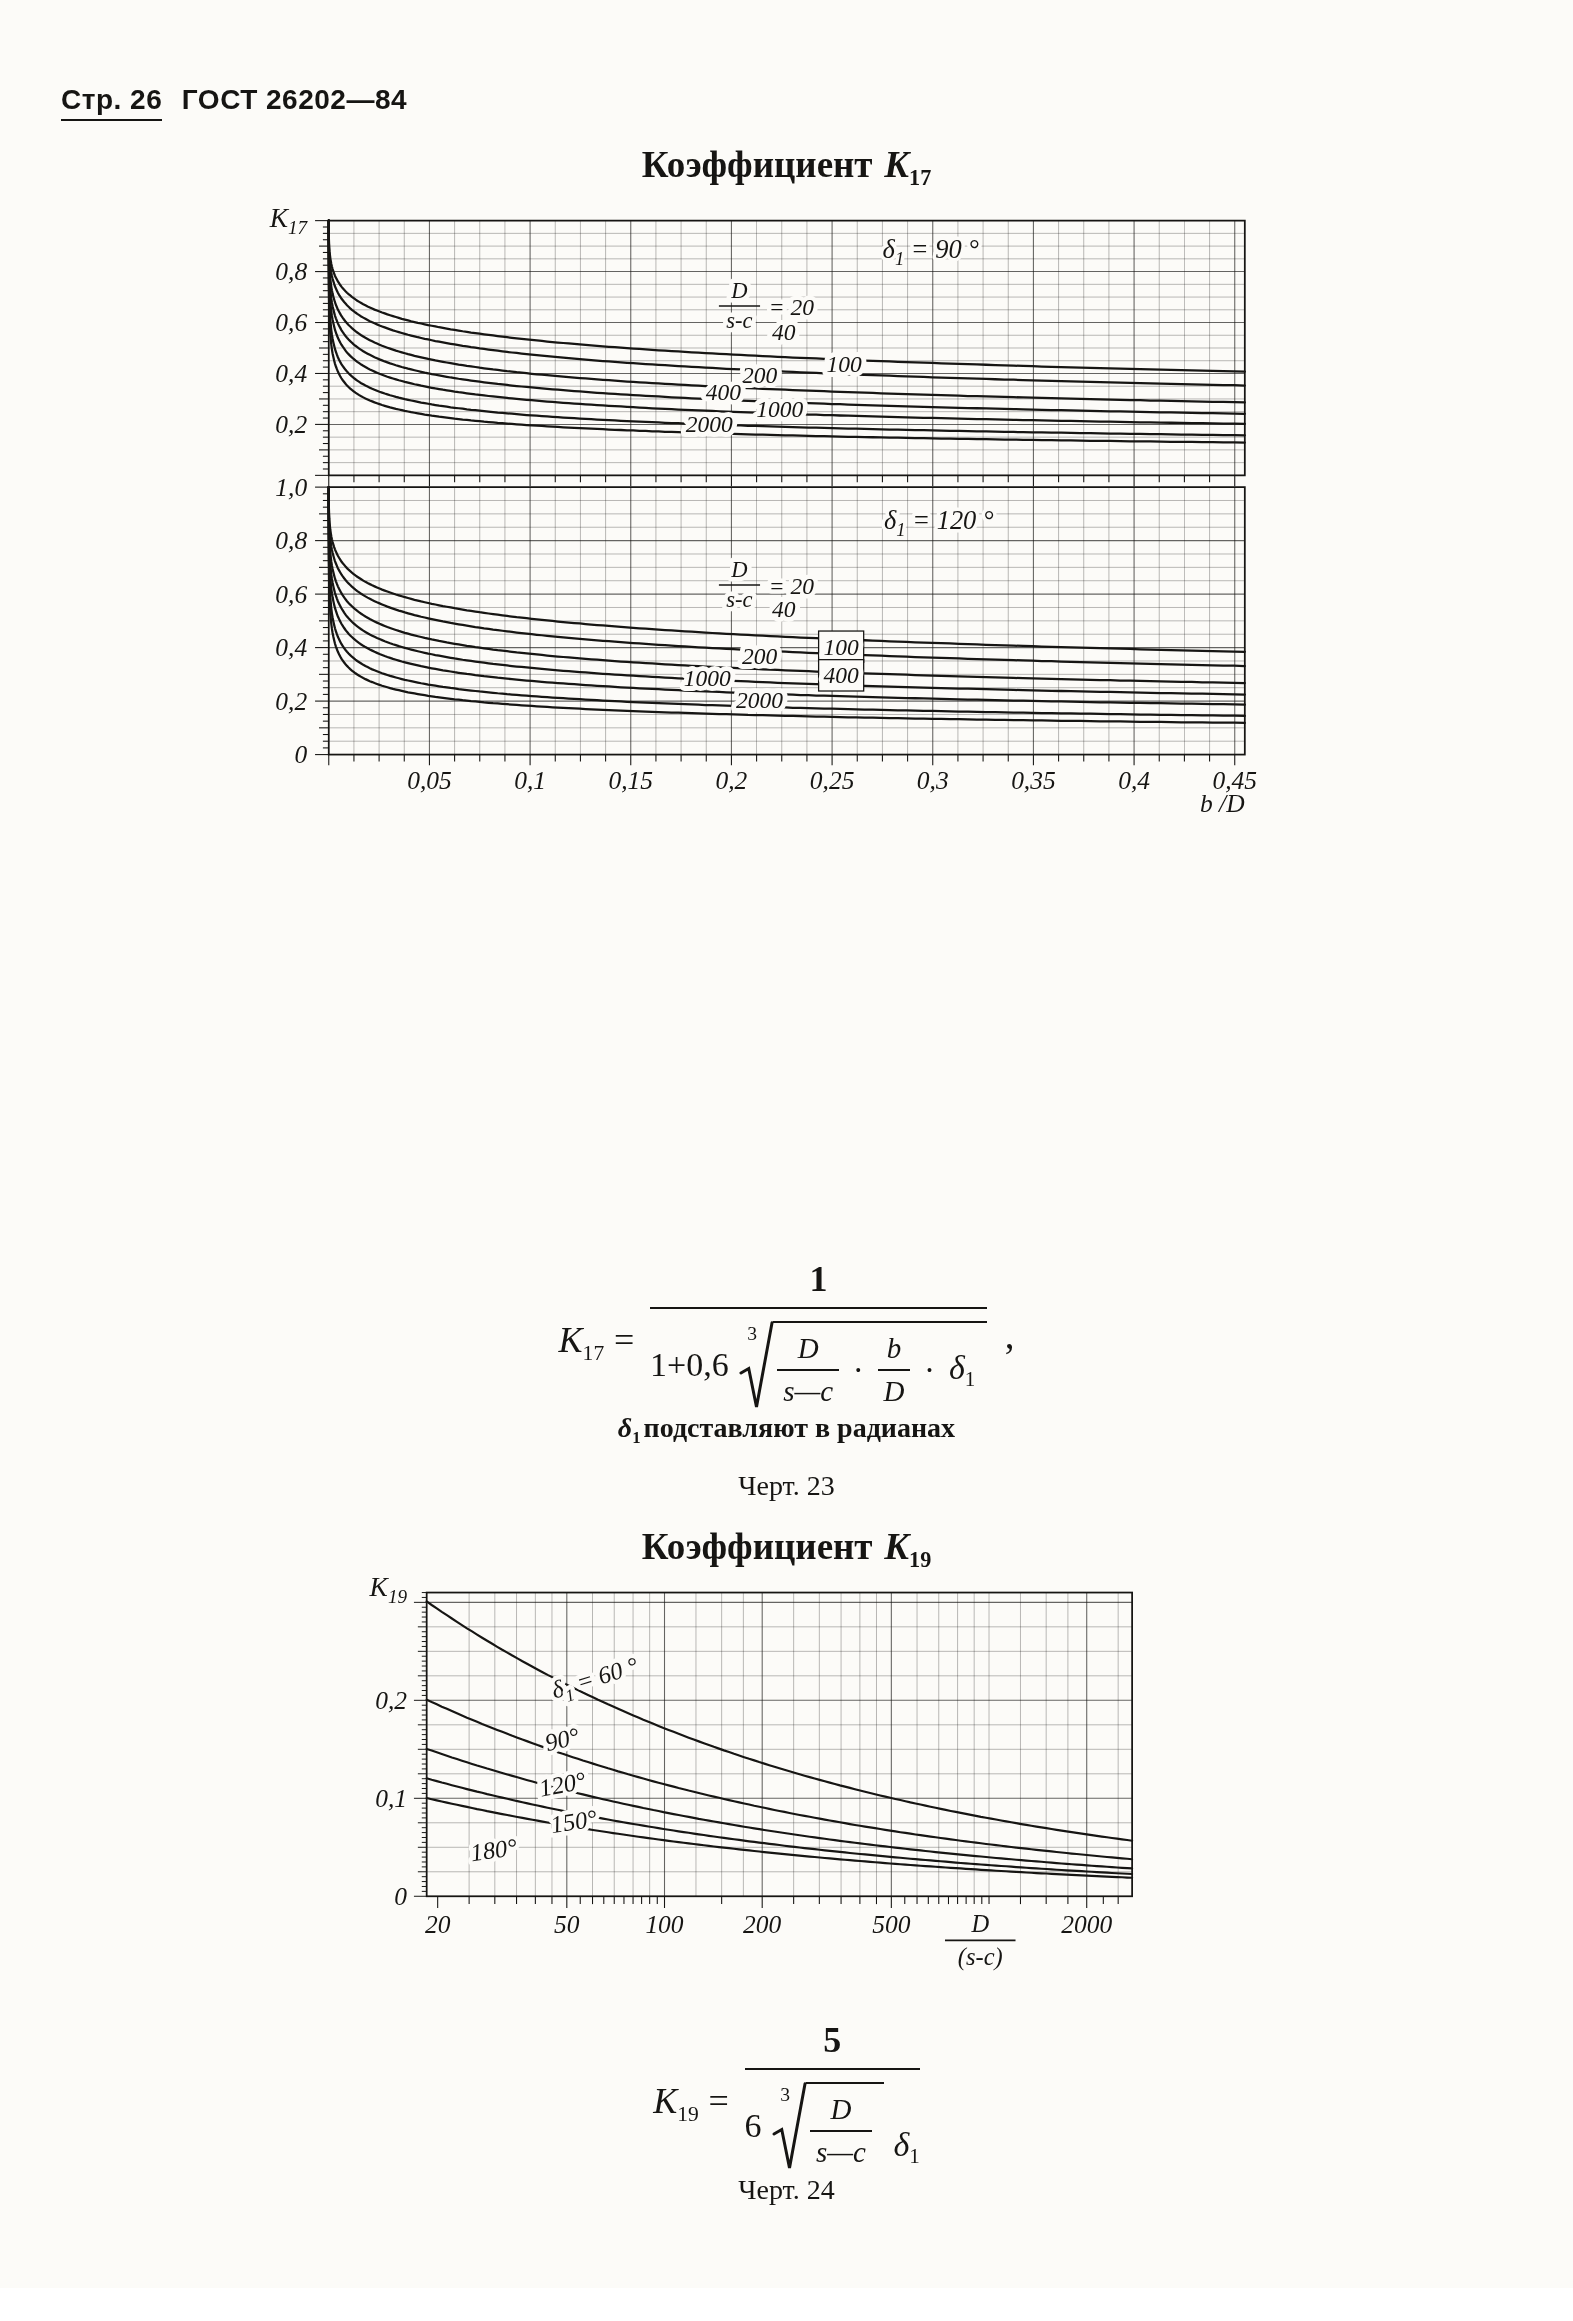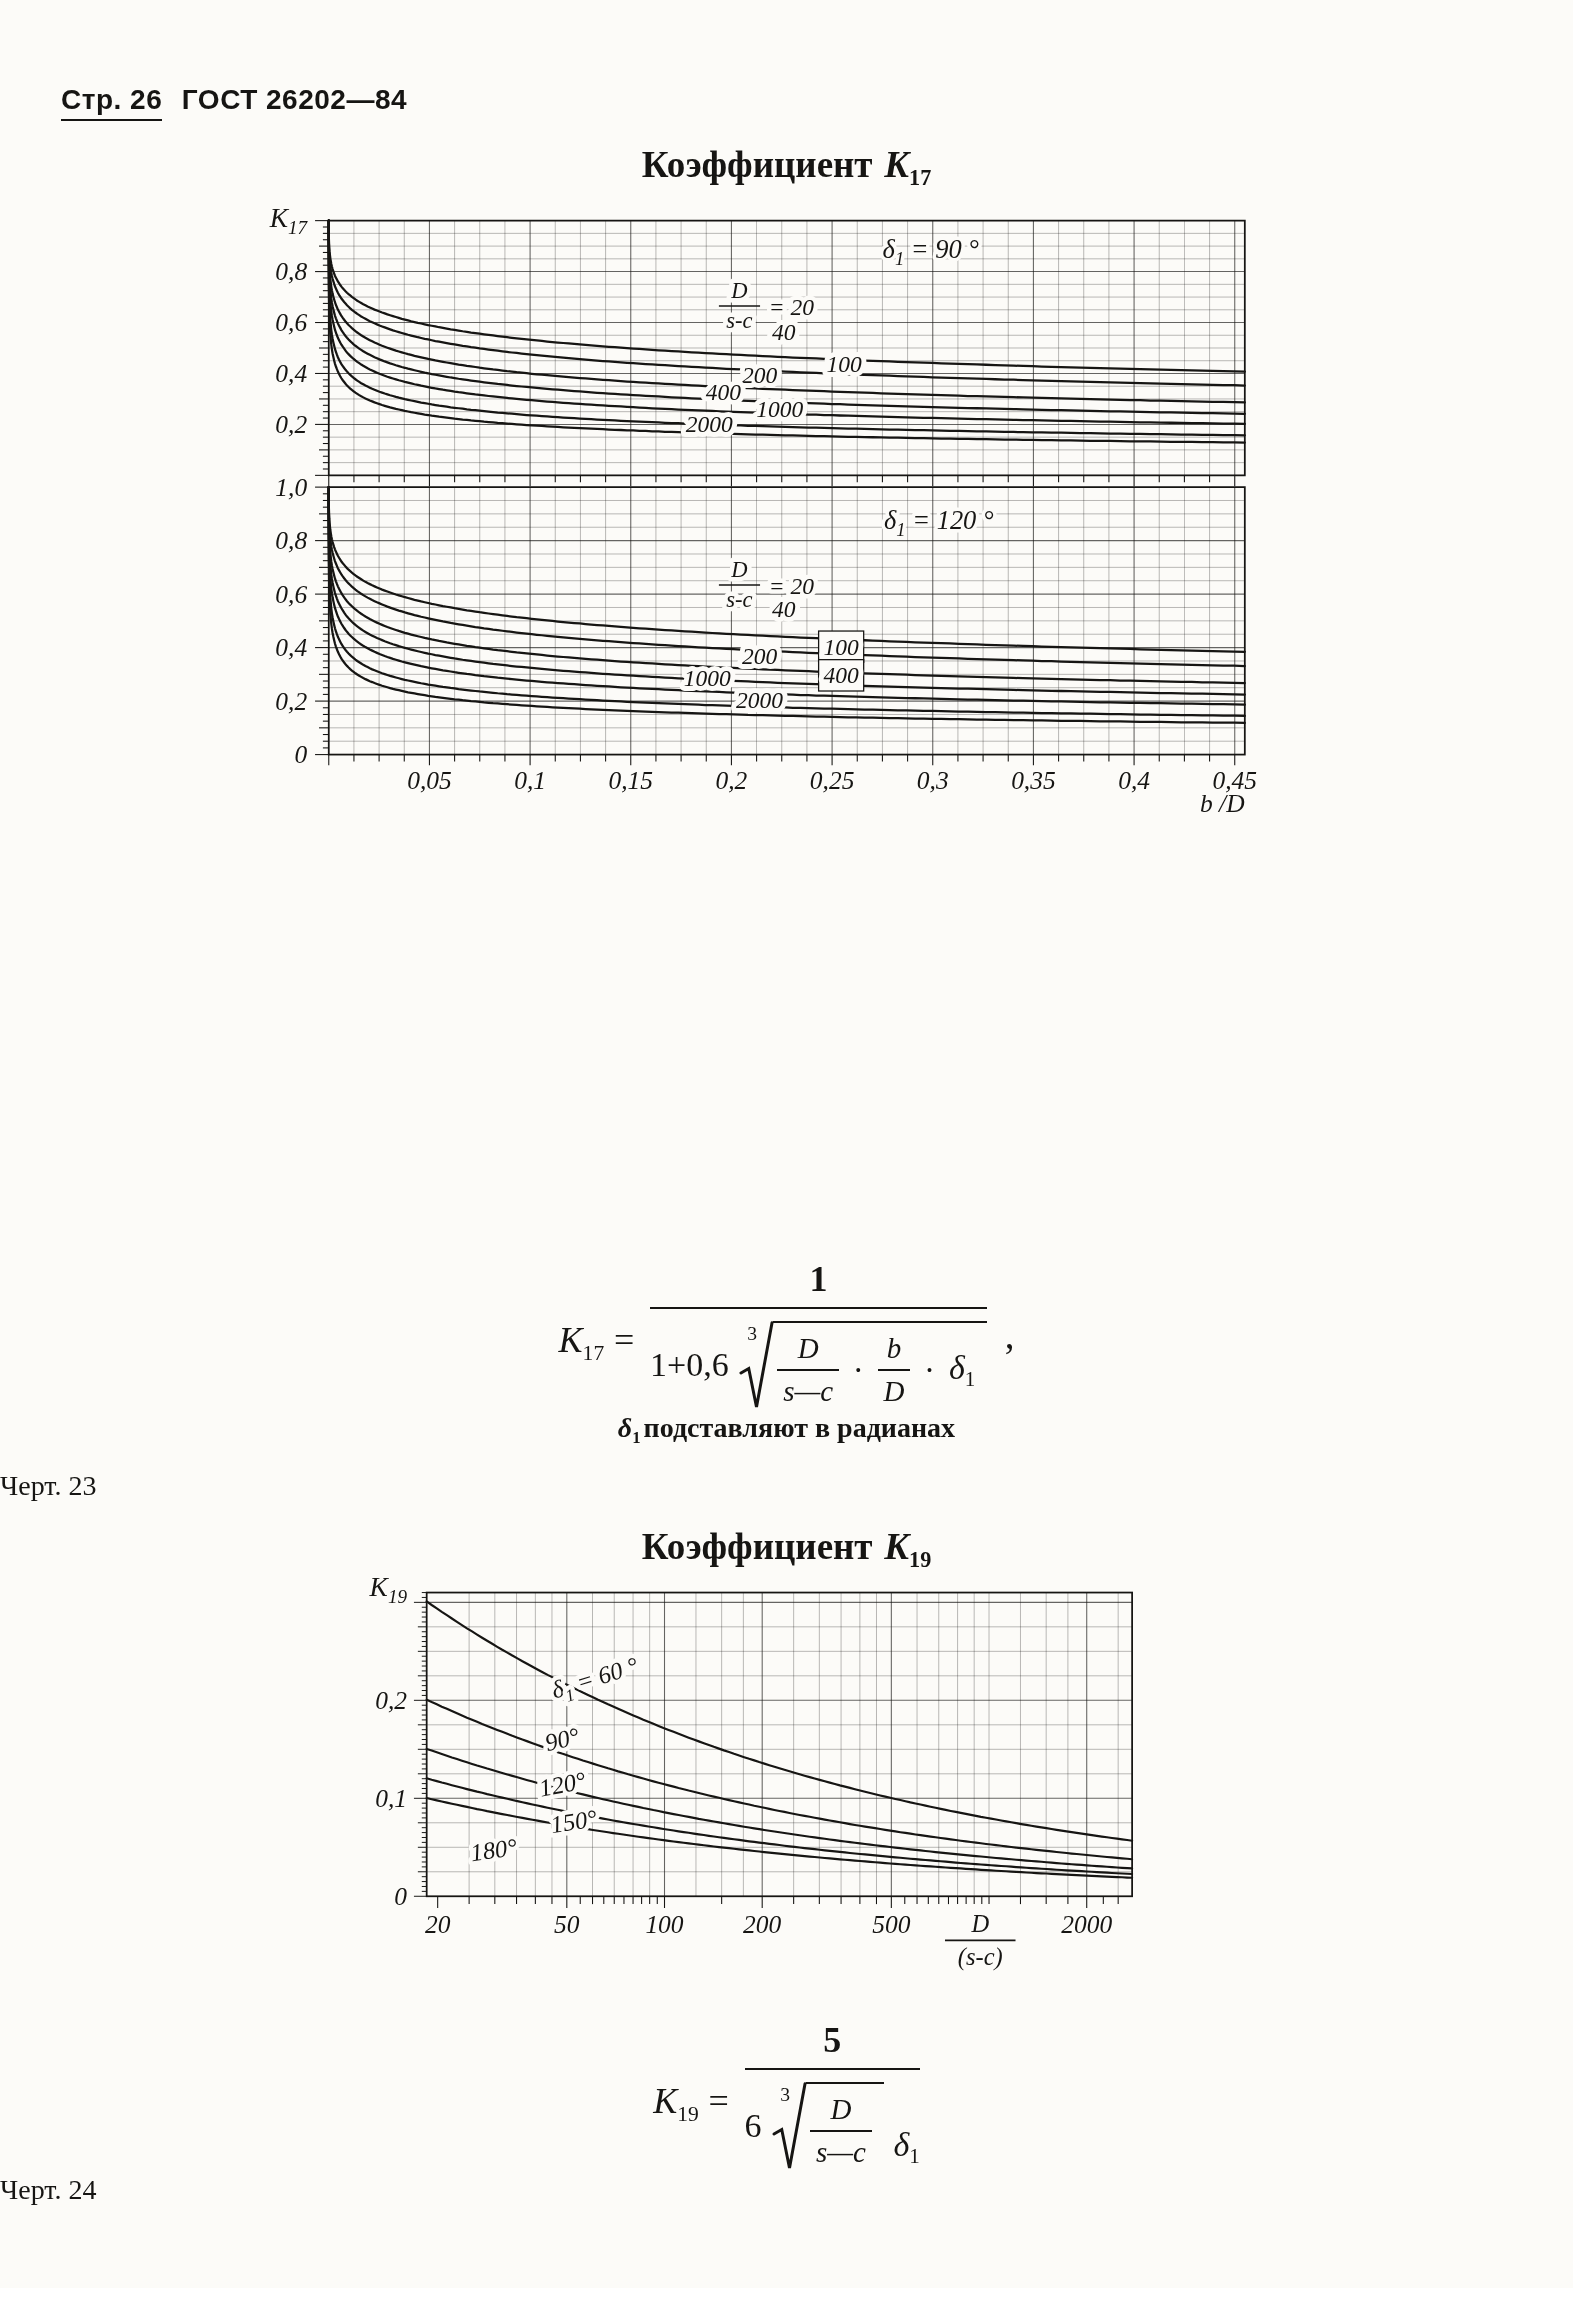--- a/index.html
+++ b/index.html
@@ -59,21 +59,21 @@
   .f-after{align-self:flex-end; padding-bottom:2px; margin-left:9.8px;}
   .f-comma{font-size:39px; margin-left:17.6px;}
   .note{
     position:absolute; left:0; width:100%;
     text-align:center; font-size:28px; font-weight:600;
   }
   .note i{font-style:italic;}
   .note .note-text{margin-left:3px;}
   .caption{
     position:absolute; left:0; width:100%;
-    font-size:28px;
+    text-align:center; font-size:28px;
   }
 </style>
 </head>
 <body>
 
 <div class="page" style="background: rgb(252, 251, 248);">
 
   <div class="header">
     <span class="pg">Стр. 26</span>
     <span class="std">ГОСТ 26202—84</span>

